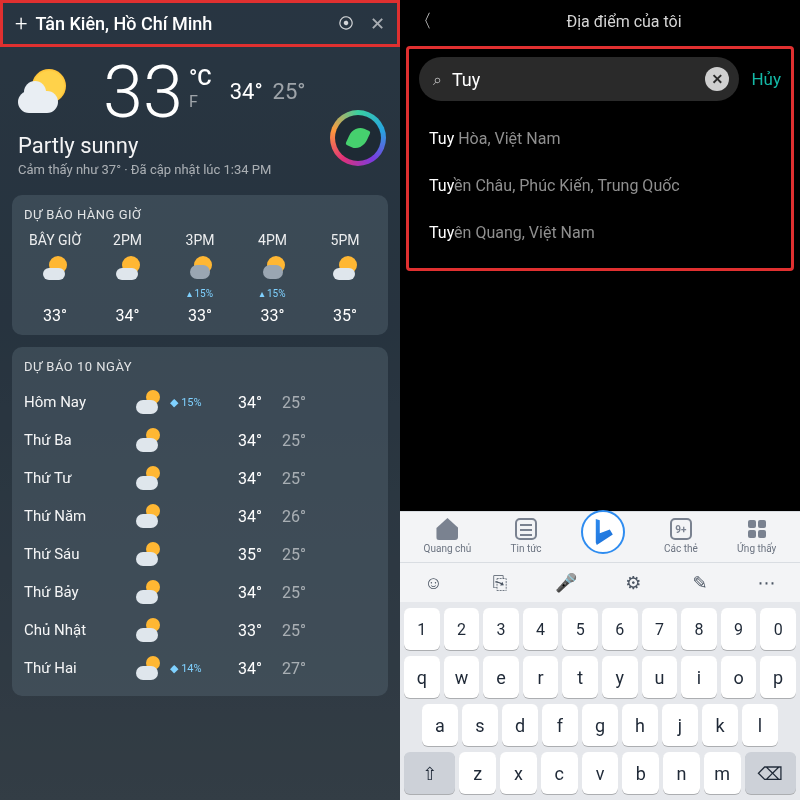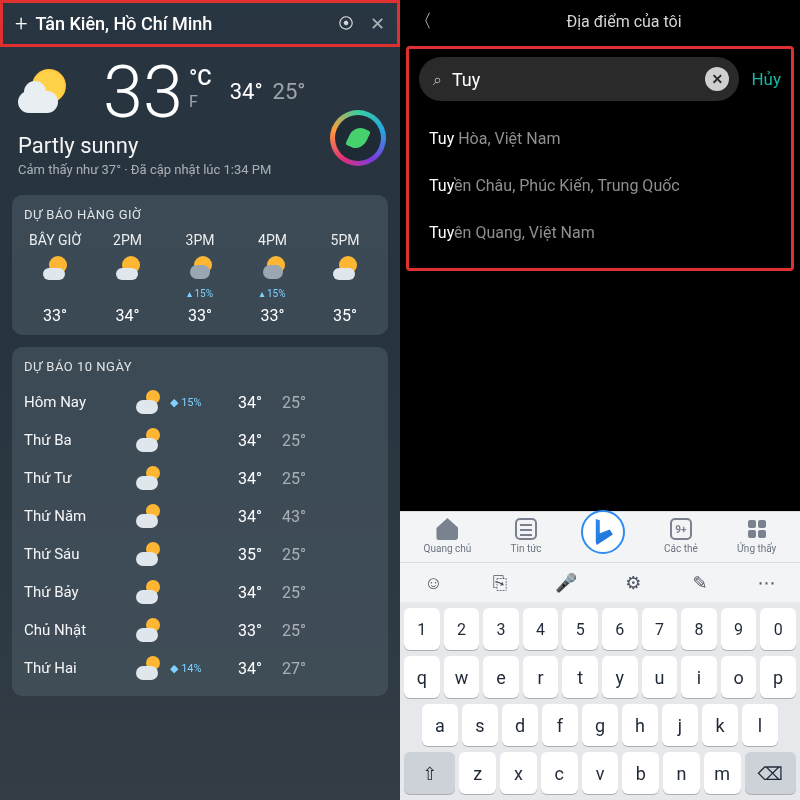--- a/index.html
+++ b/index.html
@@ -229,21 +229,21 @@
           <div class="dlo">25°</div>
         </div>
         <div class="drow">
           <div class="dname">Thứ Năm</div>
           <div class="dico">
             <div class="s"></div>
             <div class="c"></div>
           </div>
           <div class="dprecip"></div>
           <div class="dhi">34°</div>
-          <div class="dlo">43°</div>
+          <div class="dlo">26°</div>
         </div>
         <div class="drow">
           <div class="dname">Thứ Sáu</div>
           <div class="dico">
             <div class="s"></div>
             <div class="c"></div>
           </div>
           <div class="dprecip"></div>
           <div class="dhi">35°</div>
           <div class="dlo">25°</div>

